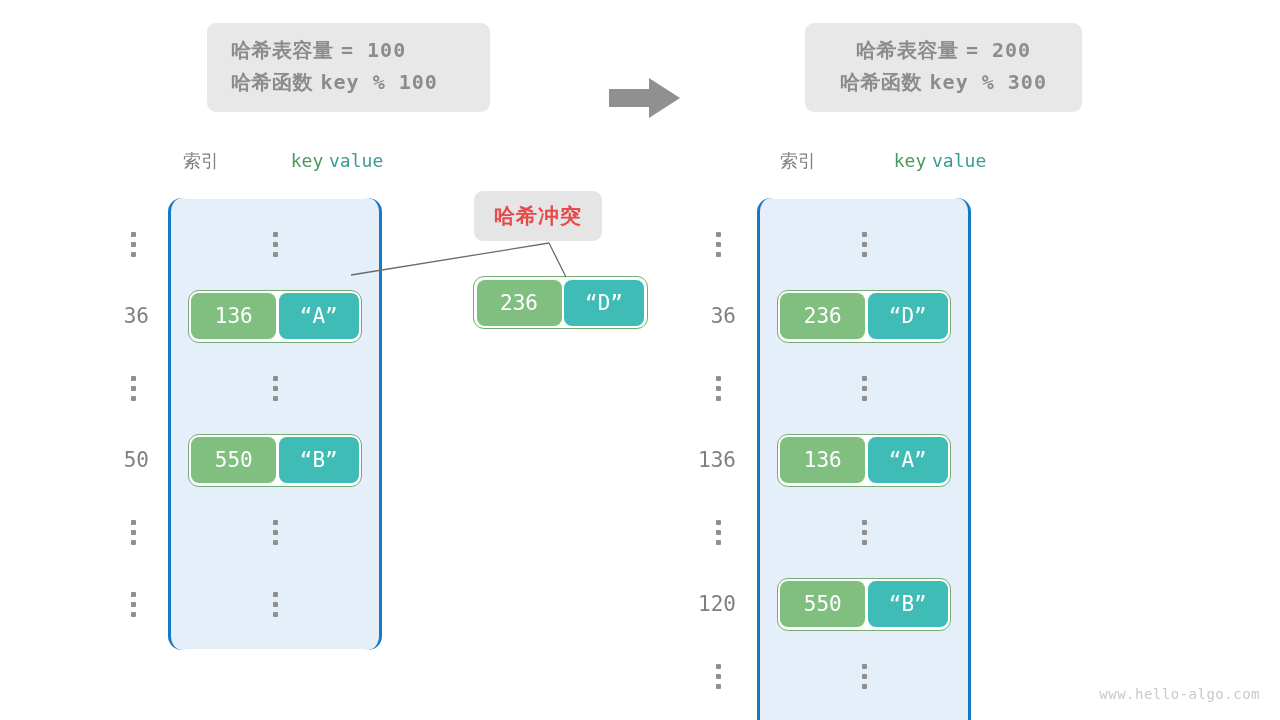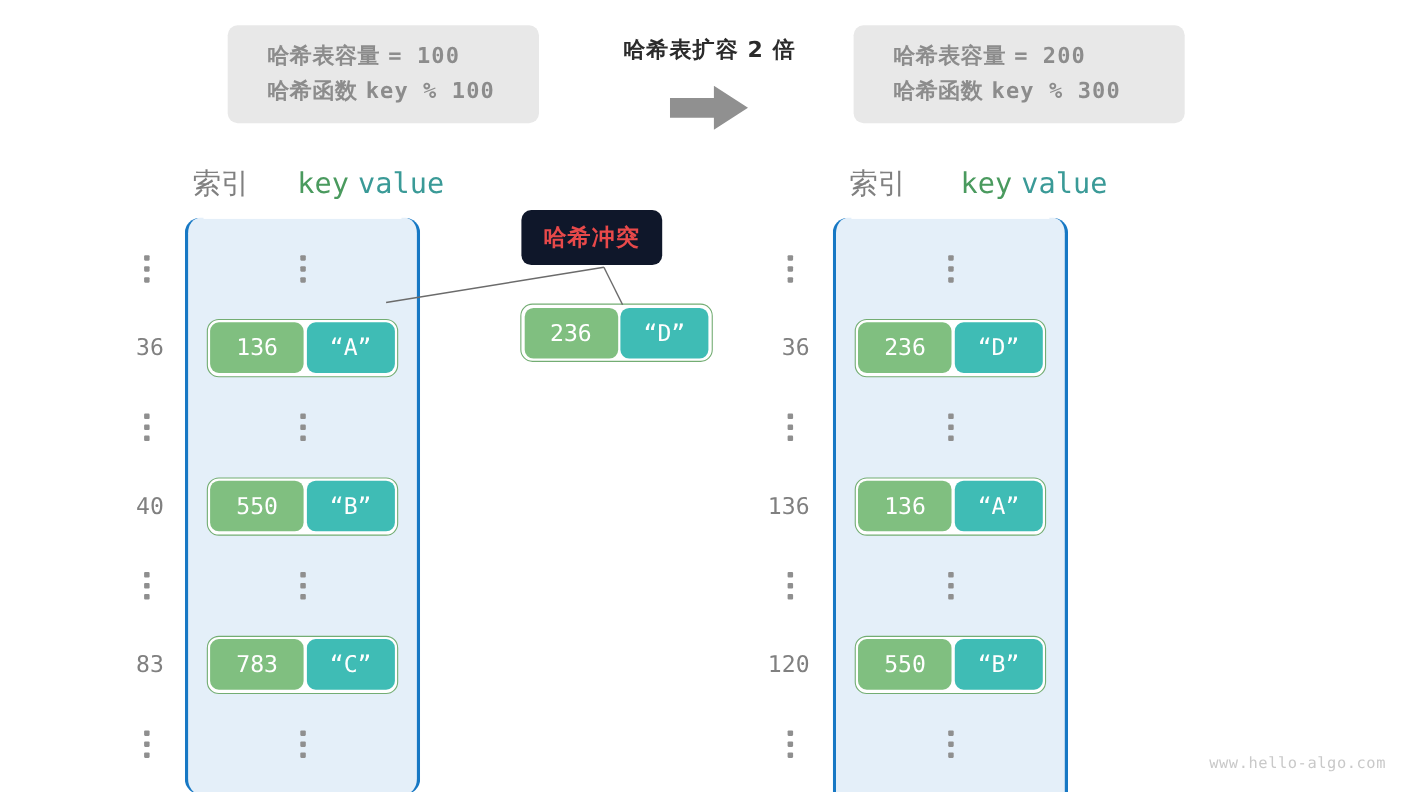--- a/index.html
+++ b/index.html
@@ -17,40 +17,40 @@
     width: 1280px;
     height: 720px;
     background: #ffffff;
   }
 
   
   .info-box {
     position: absolute;
     background: #e8e8e8;
     border-radius: 9px;
-    padding: 14px 24px 16px 36px;
+    padding: 14px 24px 16px 24px;
     display: flex;
     flex-direction: column;
     gap: 5px;
   }
   .info-line {
     font-size: 20px;
     color: #8c8c8c;
     font-weight: bold;
     white-space: nowrap;
     letter-spacing: 0.5px;
   }
   .info-line .mono {
     font-family: "DejaVu Sans Mono", "Liberation Mono", monospace;
     font-weight: bold;
     letter-spacing: 1px;
   }
 
   #info-left  { left: 207px; top: 23px; width: 283px; }
-  #info-right { left: 776px; top: 23px; width: 301px; }
+  #info-right { left: 805px; top: 23px; width: 277px; text-align: center; }
 
   
   #center-title {
     position: absolute;
     left: 530px; top: 32px;
     width: 230px;
     text-align: center;
     font-size: 20px;
     font-weight: bold;
     color: #2b2b2b;
@@ -61,21 +61,21 @@
     position: absolute;
     left: 530px; top: 76px;
     width: 230px;
     display: flex;
     justify-content: center;
   }
 
   
   .col-head {
     position: absolute;
-    font-size: 26px;
+    font-size: 18px;
     white-space: nowrap;
   }
   .col-head .idx-h {
     color: #808080;
     font-family: "DejaVu Sans", "Liberation Sans", sans-serif;
   }
   .col-head .key-h {
     color: #4a9a5e;
     font-family: "DejaVu Sans Mono", "Liberation Mono", monospace;
     margin-top: 44px;
@@ -187,21 +187,21 @@
   
   #collided-entry {
     position: absolute;
     left: 473px; top: 276px;
   }
 
   
   #collision-badge {
     position: absolute;
     left: 474px; top: 191px;
-    background: #0f172a;
+    background: #e5e5e5;
     border-radius: 9px;
     padding: 11px 20px;
     font-size: 21px;
     font-weight: bold;
     color: #e8494a;
     letter-spacing: 1px;
     white-space: nowrap;
   }
 
   
@@ -231,21 +231,20 @@
     <div class="info-line">
       <span>哈希表容量</span>
       <span class="mono">= 100</span>
     </div>
     <div class="info-line">
       <span>哈希函数</span>
       <span class="mono">key % 100</span>
     </div>
   </div>
 
-  <div id="center-title">哈希表扩容 2 倍</div>
   <div id="arrow-wrap">
     <svg width="72" height="44" viewBox="0 0 72 44">
       <path d="M0 13 L40 13 L40 2 L71 22 L40 42 L40 31 L0 31 Z" fill="#909090"></path>
     </svg>
   </div>
 
   <div class="info-box" id="info-right">
     <div class="info-line">
       <span>哈希表容量</span>
       <span class="mono">= 200</span>
@@ -304,43 +303,36 @@
               <span class="dot"></span>
               <span class="dot"></span>
             </div>
             <div class="cell-dots">
               <span class="dot"></span>
               <span class="dot"></span>
               <span class="dot"></span>
             </div>
           </div>
           <div class="trow entry">
-            <span class="idx-label">40</span>
+            <span class="idx-label">50</span>
             <div class="pair">
               <span class="k">550</span>
               <span class="v">“B”</span>
             </div>
           </div>
           <div class="trow gap">
             <div class="idx-dots">
               <span class="dot"></span>
               <span class="dot"></span>
               <span class="dot"></span>
             </div>
             <div class="cell-dots">
               <span class="dot"></span>
               <span class="dot"></span>
               <span class="dot"></span>
-            </div>
-          </div>
-          <div class="trow entry">
-            <span class="idx-label">83</span>
-            <div class="pair">
-              <span class="k">783</span>
-              <span class="v">“C”</span>
             </div>
           </div>
           <div class="trow gap">
             <div class="idx-dots">
               <span class="dot"></span>
               <span class="dot"></span>
               <span class="dot"></span>
             </div>
             <div class="cell-dots">
               <span class="dot"></span>

